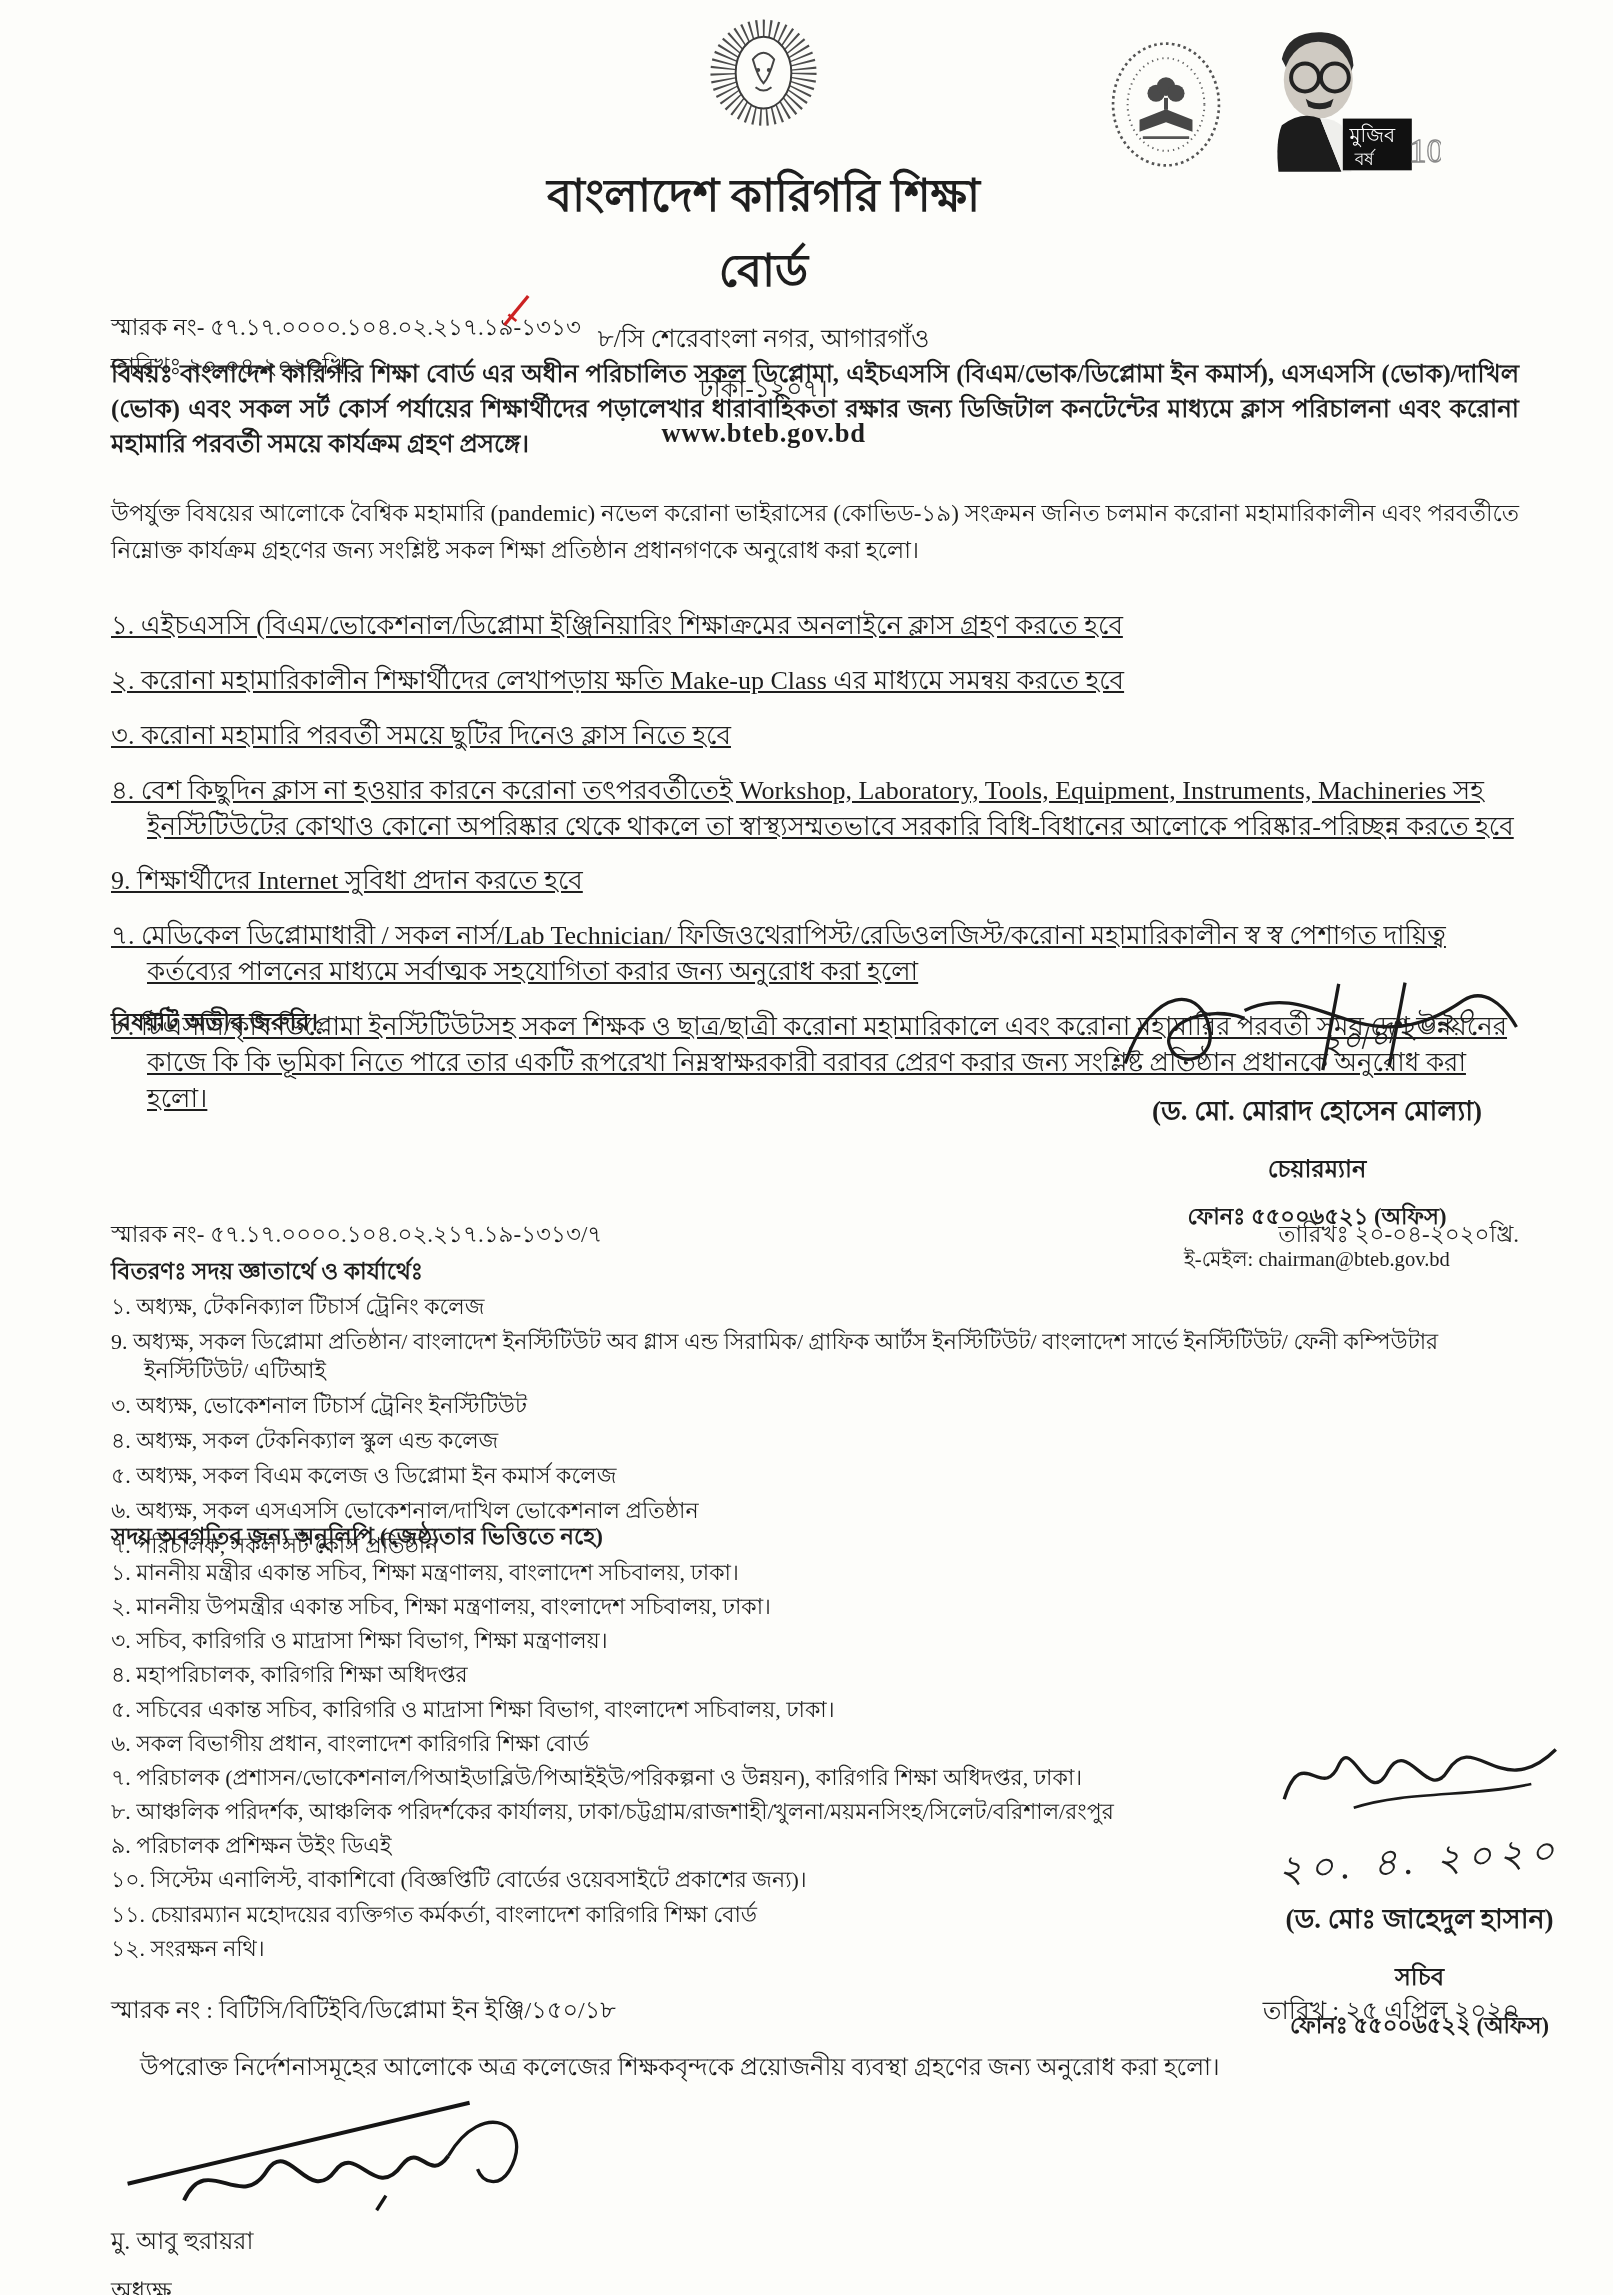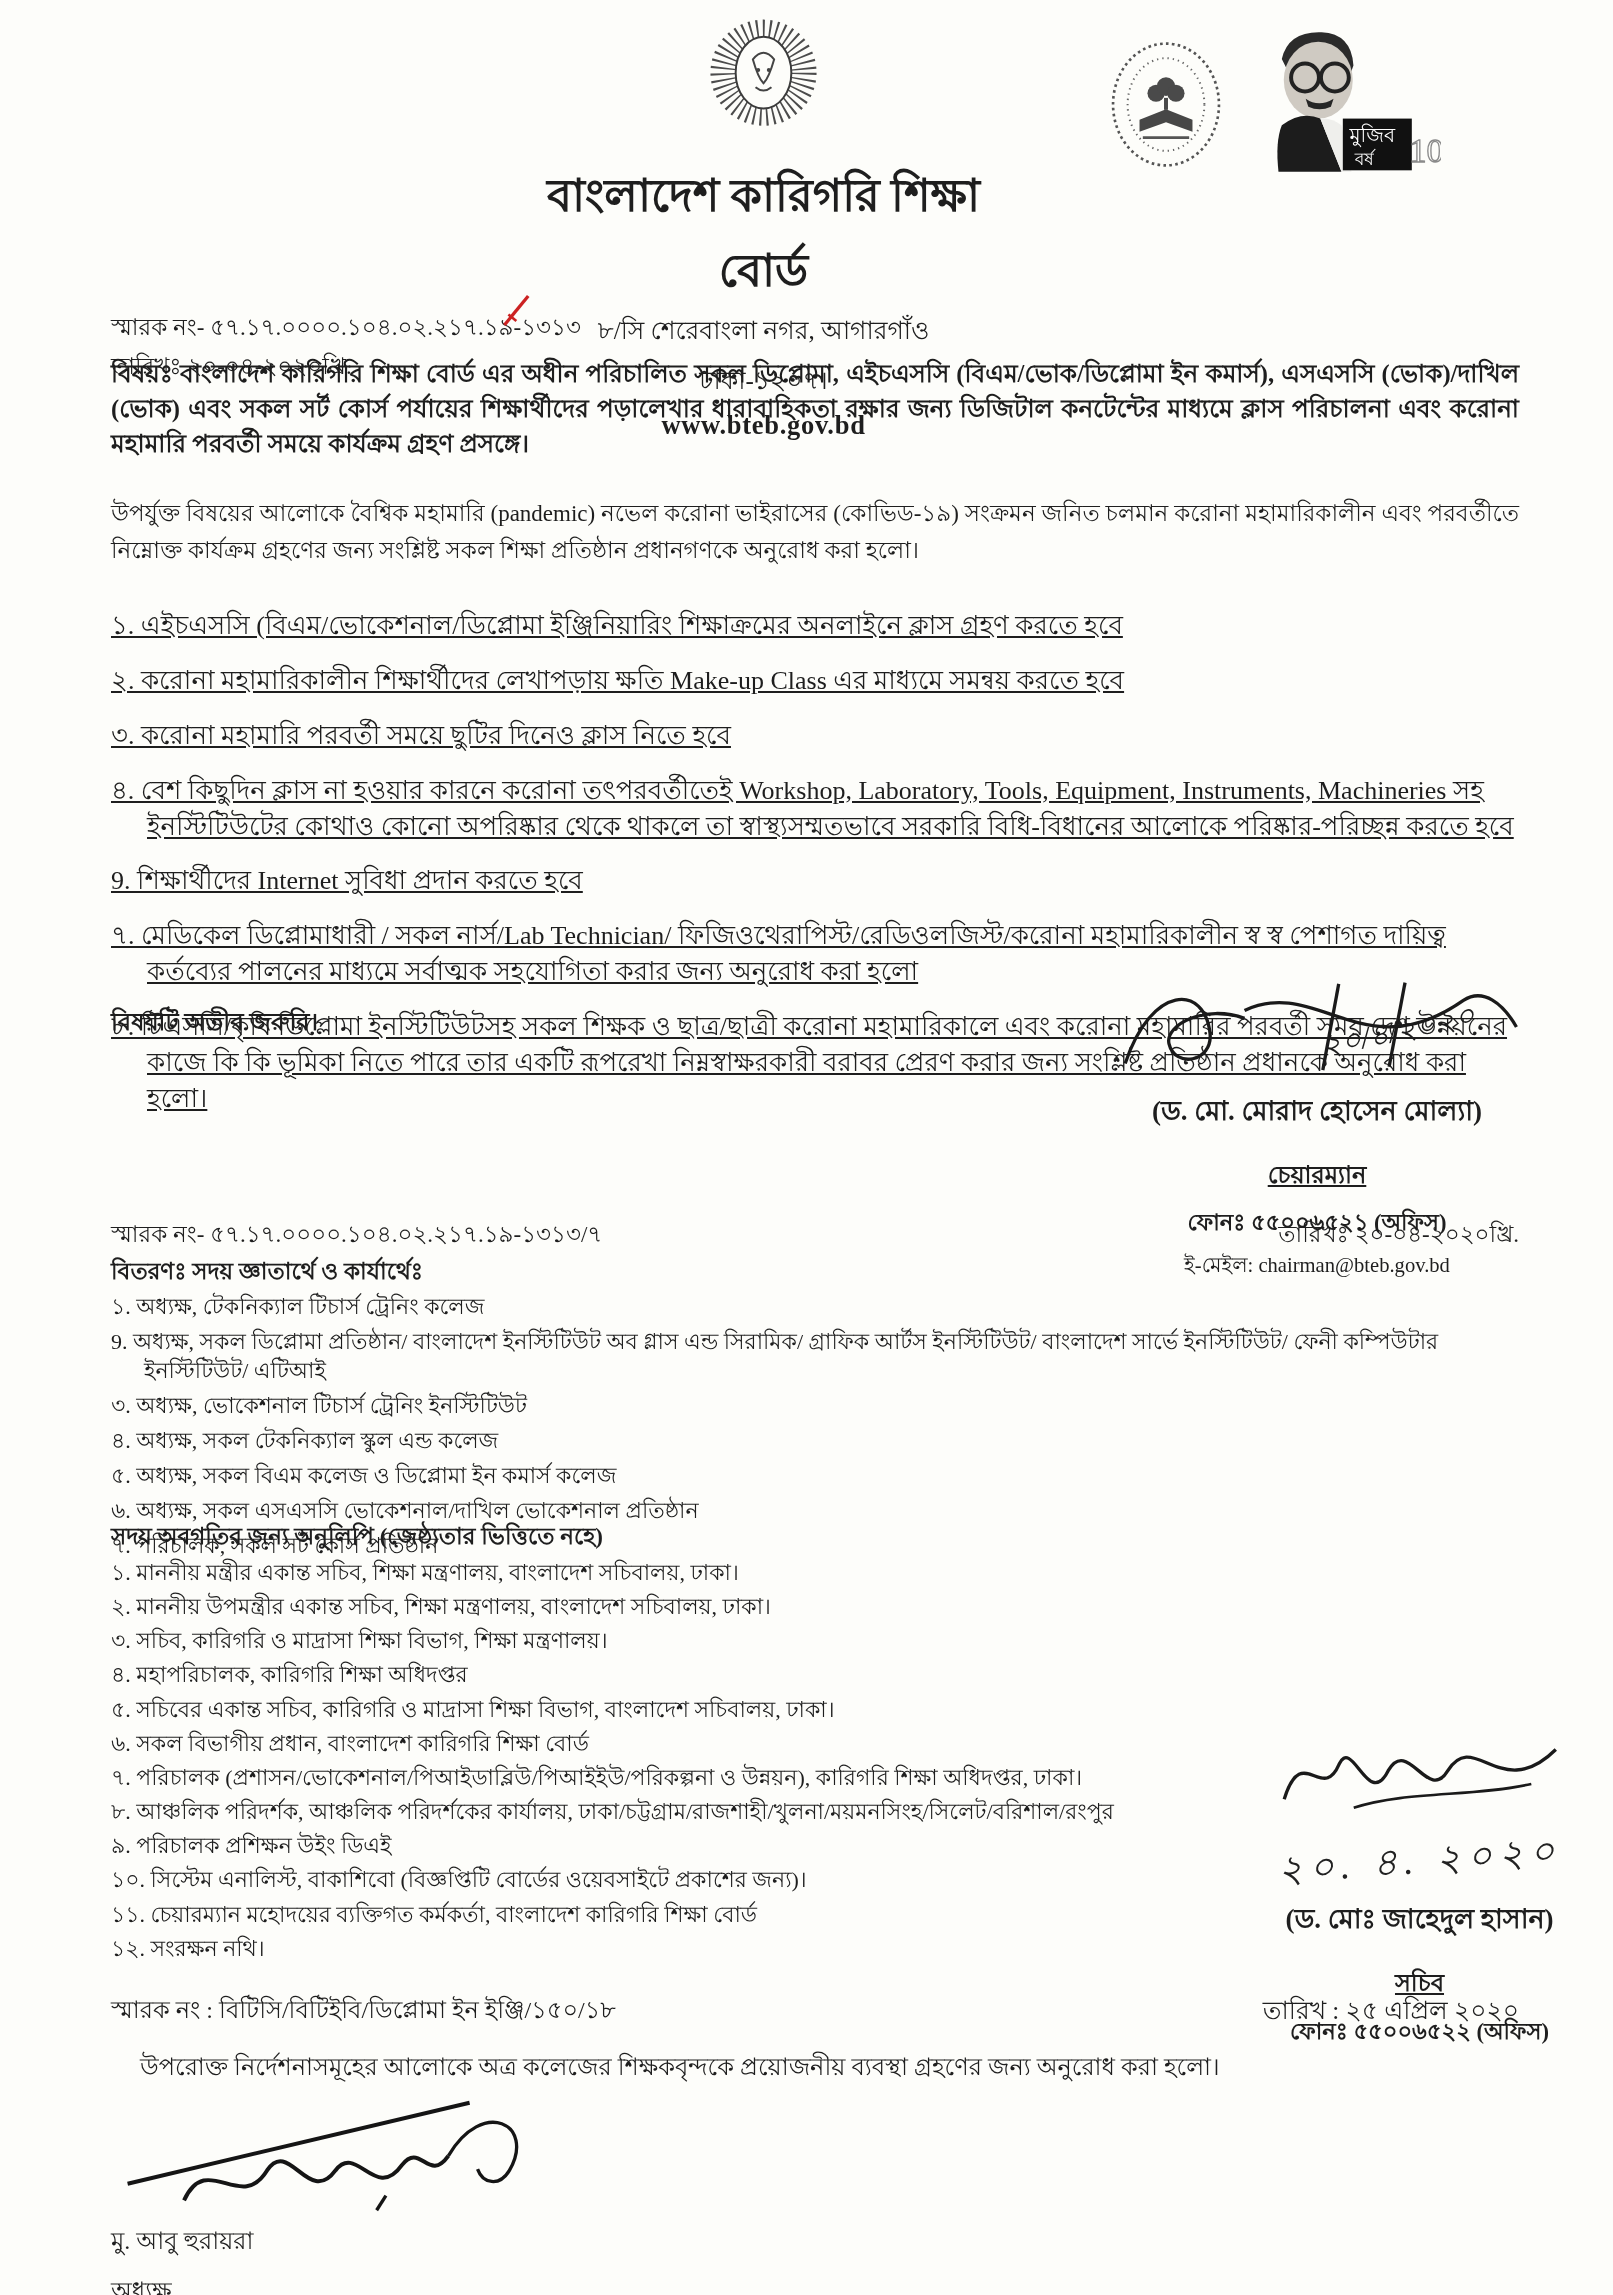--- a/index.html
+++ b/index.html
@@ -8,38 +8,38 @@
     width:1614px;height:2295px;
     background:#fdfdfa;
     color:#1e1e1e;
     font-family:"Liberation Serif","DejaVu Serif",serif;
     overflow:hidden;
   }
   .abs{position:absolute;}
   
   .header{position:absolute;top:9.3px;left:518px;width:491px;text-align:center;}
   .org-title{font-size:45px;font-weight:bold;margin-top:22px;}
-  .addr{font-size:25px;}
+  .addr{font-size:25px;margin-top:8px;}
   .addr2{font-size:25px;margin-top:6.6px;}
   .website{font-size:26.5px;font-weight:600;margin-top:6.6px;letter-spacing:0.7px;}
   .seal-right{position:absolute;left:1103px;top:35px;}
   .mujib{position:absolute;left:1242px;top:18.6px;}
   
   .band{position:absolute;left:111px;width:1408px;}
   .memo-row{display:flex;justify-content:space-between;align-items:flex-start;font-size:23px;}
   .memo-ref{position:relative;}
   .red-tick{position:absolute;left:388px;top:-17px;pointer-events:none;}
   .subject{font-weight:bold;font-size:24.6px;line-height:1.42;text-align:justify;}
   .intro{font-size:23px;line-height:1.6;text-align:justify;}
   .nlist .li{font-size:26px;line-height:1.38;padding-left:36px;text-indent:-36px;margin-top:19px;text-decoration:underline;}
   .closing{font-weight:bold;font-size:24px;}
   
   .sigblock{text-align:center;}
   .sig-name{font-size:27px;font-weight:600;}
-  .sig-title{font-size:24px;font-weight:600;margin-top:21px;text-decoration:underline;}
+  .sig-title{font-size:24px;font-weight:600;margin-top:15px;}
   .sig-phone{font-size:22.6px;font-weight:600;margin-top:9.3px;}
   .sig-email{font-size:20.6px;margin-top:6.6px;}
   .hand-date{
     font-size:38px;font-style:italic;letter-spacing:6.6px;color:#222;
     transform:rotate(-4deg);margin-top:1.3px;
   }
   
   .dist-head{font-size:23px;font-weight:600;}
   .dlist .li{font-size:22px;line-height:1.32;padding-left:33px;text-indent:-33px;margin-top:6px;}
   .clist .li{font-size:22px;line-height:1.28;padding-left:37px;text-indent:-37px;margin-top:6px;}

